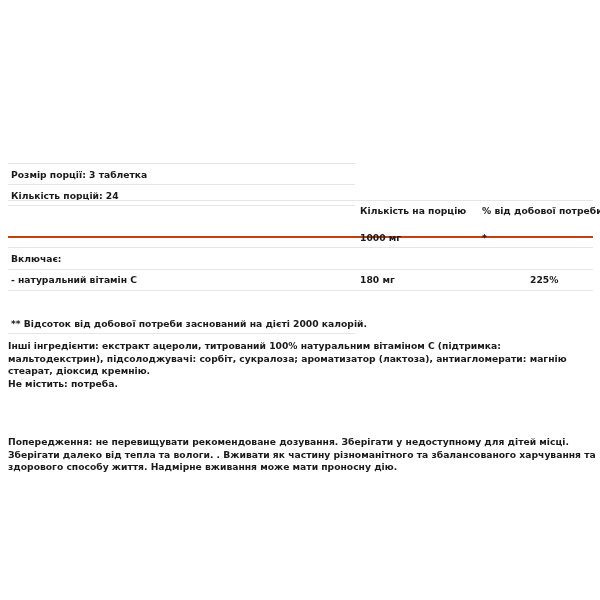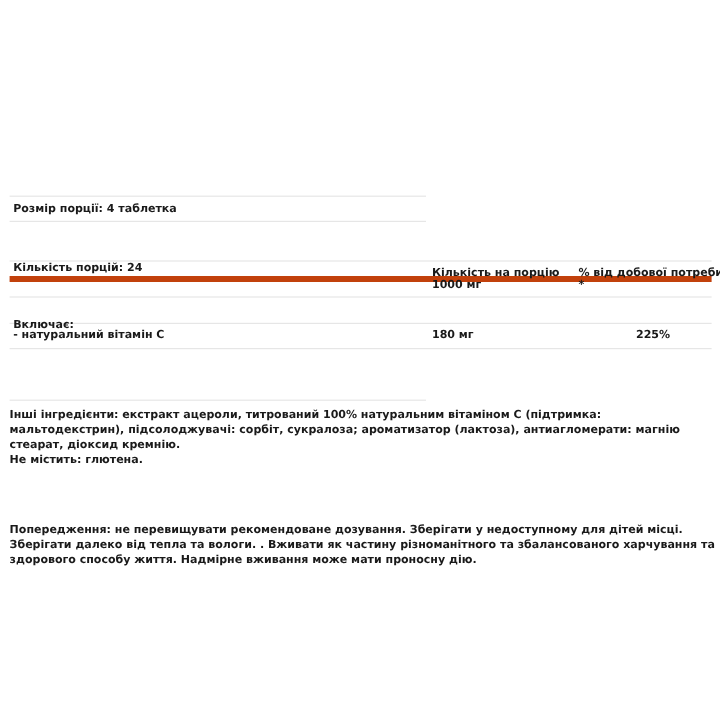--- a/index.html
+++ b/index.html
@@ -26,50 +26,51 @@
       position: absolute; left: 8px; width: 590px;
       line-height: 12.5px; margin: 0; white-space: normal;
     }
   </style>
 </head>
 <body>
 
 <div class="topline"></div>
 
 <div class="row narrow" style="top:164px;height:21px;">
-  <span class="cell c1" style="top:5px;">Розмір порції: 4 таблетка</span>
+  <span class="cell c1" style="top:5px;">Розмір порції: 3 таблетка</span>
 </div>
 
-<div class="row narrow" style="top:185px;height:21px;margin-top:28px;">
+<div class="row narrow" style="top:185px;height:21px;">
   <span class="cell c1" style="top:5px;">Кількість порцій: 24</span>
 </div>
 
-<div class="row wide" style="top:217px;height:18px;border-top:1px solid #e6e6e6;border-bottom:5px solid #c2410c;">
+<div class="row wide" style="top:200px;height:38px;border-top:1px solid #e6e6e6;border-bottom:2px solid #c2410c;">
   <span class="cell c1" style="top:4px;"></span>
   <span class="cell c2" style="top:4px;">Кількість на порцію</span>
   <span class="cell c3" style="top:4px;">% від добової потреби**</span>
 </div>
 
 <div class="row wide" style="top:227px;height:21px;">
   <span class="cell c2" style="top:5px;">1000 мг</span>
   <span class="cell c3" style="top:5px;">*</span>
 </div>
 
 <div class="row wide" style="top:248px;height:22px;">
-  <span class="cell c1" style="top:17px;">Включає:</span>
+  <span class="cell c1" style="top:5px;">Включає:</span>
   <span class="cell c2" style="top:5px;"></span>
   <span class="cell c3" style="top:5px;"></span>
 </div>
 
 <div class="row wide" style="top:270px;height:21px;">
   <span class="cell c1" style="top:4px;">- натуральний вітамін С</span>
   <span class="cell c2" style="top:4px;">180 мг</span>
   <span class="cell c3" style="top:4px;margin-left:48px;">225%</span>
 </div>
 
 <div class="row narrow" style="top:291px;height:43px;">
+  <span class="cell c1" style="top:27px;">** Відсоток від добової потреби заснований на дієті 2000 калорій.</span>
 </div>
 
 <p class="para" style="top:340px;">Інші інгредієнти: екстракт ацероли, титрований 100% натуральним вітаміном С (підтримка: мальтодекстрин), підсолоджувачі: сорбіт, сукралоза; ароматизатор (лактоза), антиагломерати: магнію стеарат, діоксид кремнію.</p>
 
-<p class="para" style="top:378px;">Не містить: глютена.</p>
+<p class="para" style="top:378px;">Не містить: потреба.</p>
 
 <p class="para" style="top:400px;margin-top:36px;">Попередження: не перевищувати рекомендоване дозування. Зберігати у недоступному для дітей місці.   Зберігати далеко від тепла та вологи. . Вживати як частину різноманітного та збалансованого харчування та здорового способу життя. Надмірне вживання може мати проносну дію.</p>
 
 </body></html>

